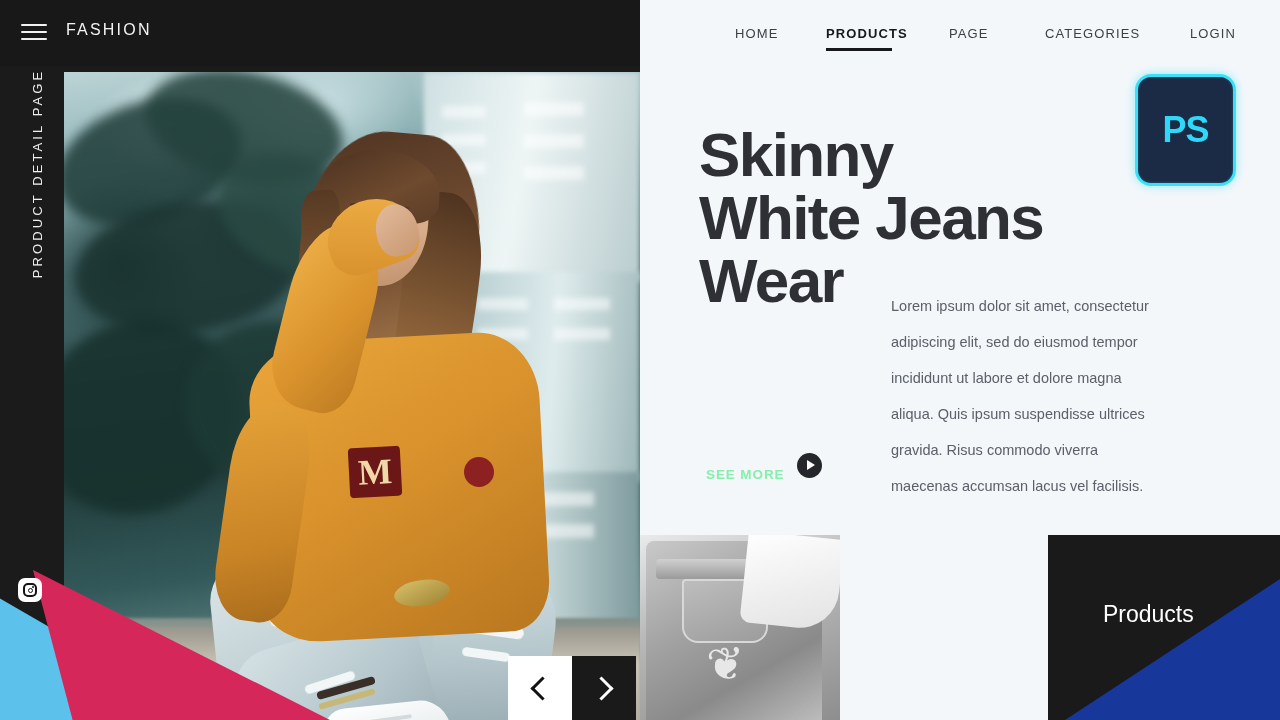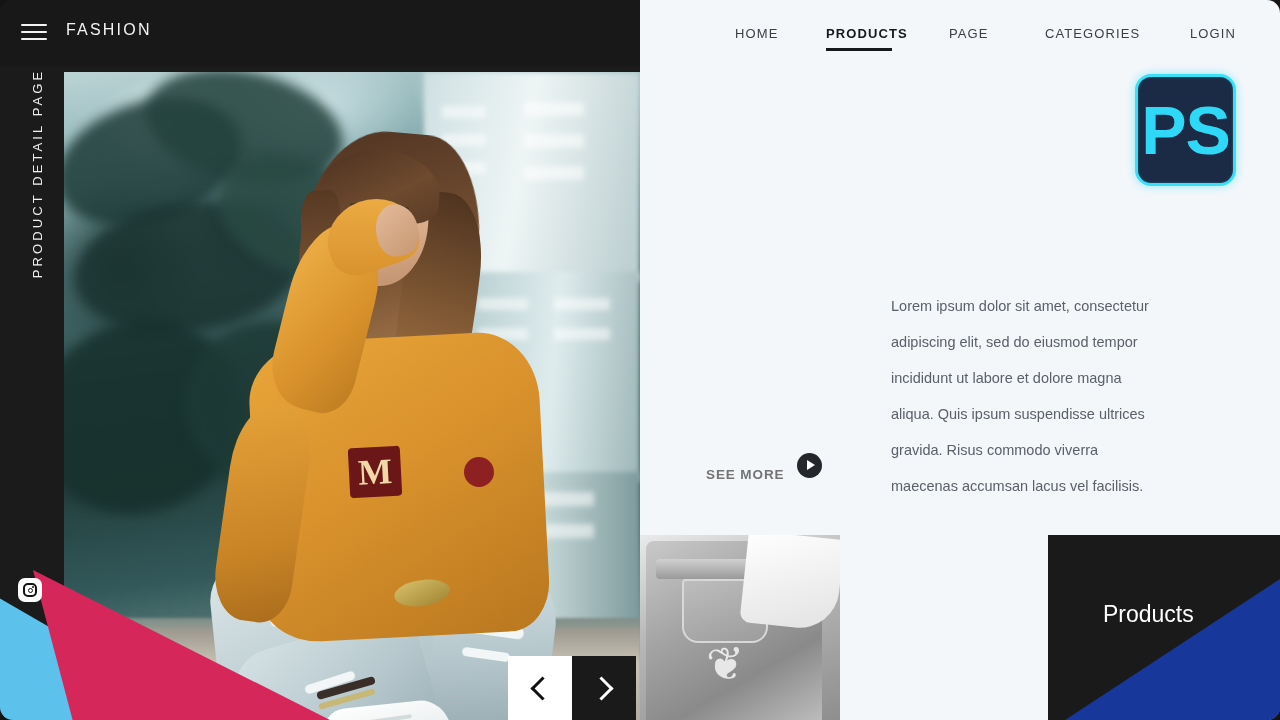--- a/index.html
+++ b/index.html
@@ -1,21 +1,21 @@
 <!DOCTYPE html>
 <html><head>
 <meta charset="utf-8">
 <style>
   * { margin:0; padding:0; box-sizing:border-box; }
   html, body {
     width:1280px; height:720px; overflow:hidden;
     font-family:"Liberation Sans", sans-serif;
     background:#141414;
   }
-  #stage { position:relative; width:1280px; height:720px; overflow:hidden; background:#151515;border-radius:13px; }
+  #stage { position:relative; width:1280px; height:720px; overflow:hidden; background:#151515; }
 
   
   .left-panel{
     position:absolute; left:0; top:0; width:640px; height:720px;
     background:#1b1b1b; overflow:hidden;
   }
   .topbar{
     position:absolute; left:0; top:0; width:640px; height:66px;
     background:#181818; display:flex; align-items:center;
   }
@@ -277,42 +277,42 @@
   .n3{ left:405px; } .n4{ left:550px; }
 
   .ps-badge{
     position:absolute; left:1135px; top:74px; width:101px; height:112px;
     background:#1b2a45; border:3px solid #3ae0f8; border-radius:16px;
     box-shadow:0 0 10px rgba(58,224,248,.55), inset 0 0 3px rgba(58,224,248,.3);
     display:flex; align-items:center; justify-content:center;
     z-index:20;
   }
   .ps-text{
-    color:#2fd8f6; font-size:68px; font-weight:700; letter-spacing:-1px;
+    color:#2fd8f6; font-size:36px; font-weight:700; letter-spacing:-1px;
     font-family:"Liberation Sans", sans-serif; line-height:1;
   }
 
   .headline{
     position:absolute; left:699px; top:123px; width:440px;
     font-size:62px; line-height:63px; font-weight:700;
     color:#2e3035; letter-spacing:-1.6px;
   }
   .headline .ln{ display:block; }
 
   .body-copy{
     position:absolute; left:891px; top:288px; width:272px;
     font-size:14.5px; line-height:36px; color:#5b6069;
   }
 
   .see-more{
     position:absolute; left:706px; top:448px;
     display:flex; align-items:center; gap:13px; cursor:pointer;
   }
   .see-more-label{
-    font-size:13.5px; font-weight:700; letter-spacing:.9px; color:#737373;margin-top:19px;
+    font-size:13.5px; font-weight:700; letter-spacing:.9px; color:#86efac;margin-top:19px;
   }
   .play-circle{
     width:25px; height:25px; border-radius:50%; background:#24262b;
     display:flex; align-items:center; justify-content:center;
   }
   .play-tri{
     width:0; height:0; border-left:8px solid #ffffff;
     border-top:5px solid transparent; border-bottom:5px solid transparent;
     margin-left:3px;
   }
@@ -525,20 +525,25 @@
     </div>
   </div>
 
   <div class="see-all-card">
     <div class="see-all-text">
       <div>Products</div>
     </div>
   </div>
   <div class="deco-navy"></div>
 
+  <div class="headline">
+    <span class="ln">Skinny</span>
+    <span class="ln">White Jeans</span>
+    <span class="ln">Wear</span>
+  </div>
 
   <div class="body-copy">Lorem ipsum dolor sit amet, consectetur adipiscing elit, sed do eiusmod tempor incididunt ut labore et dolore magna aliqua. Quis ipsum suspendisse ultrices gravida. Risus commodo viverra maecenas accumsan lacus vel facilisis.</div>
 
   <div class="see-more">
     <span class="see-more-label">SEE MORE</span>
     <span class="play-circle">
       <span class="play-tri"></span>
     </span>
   </div>
 

